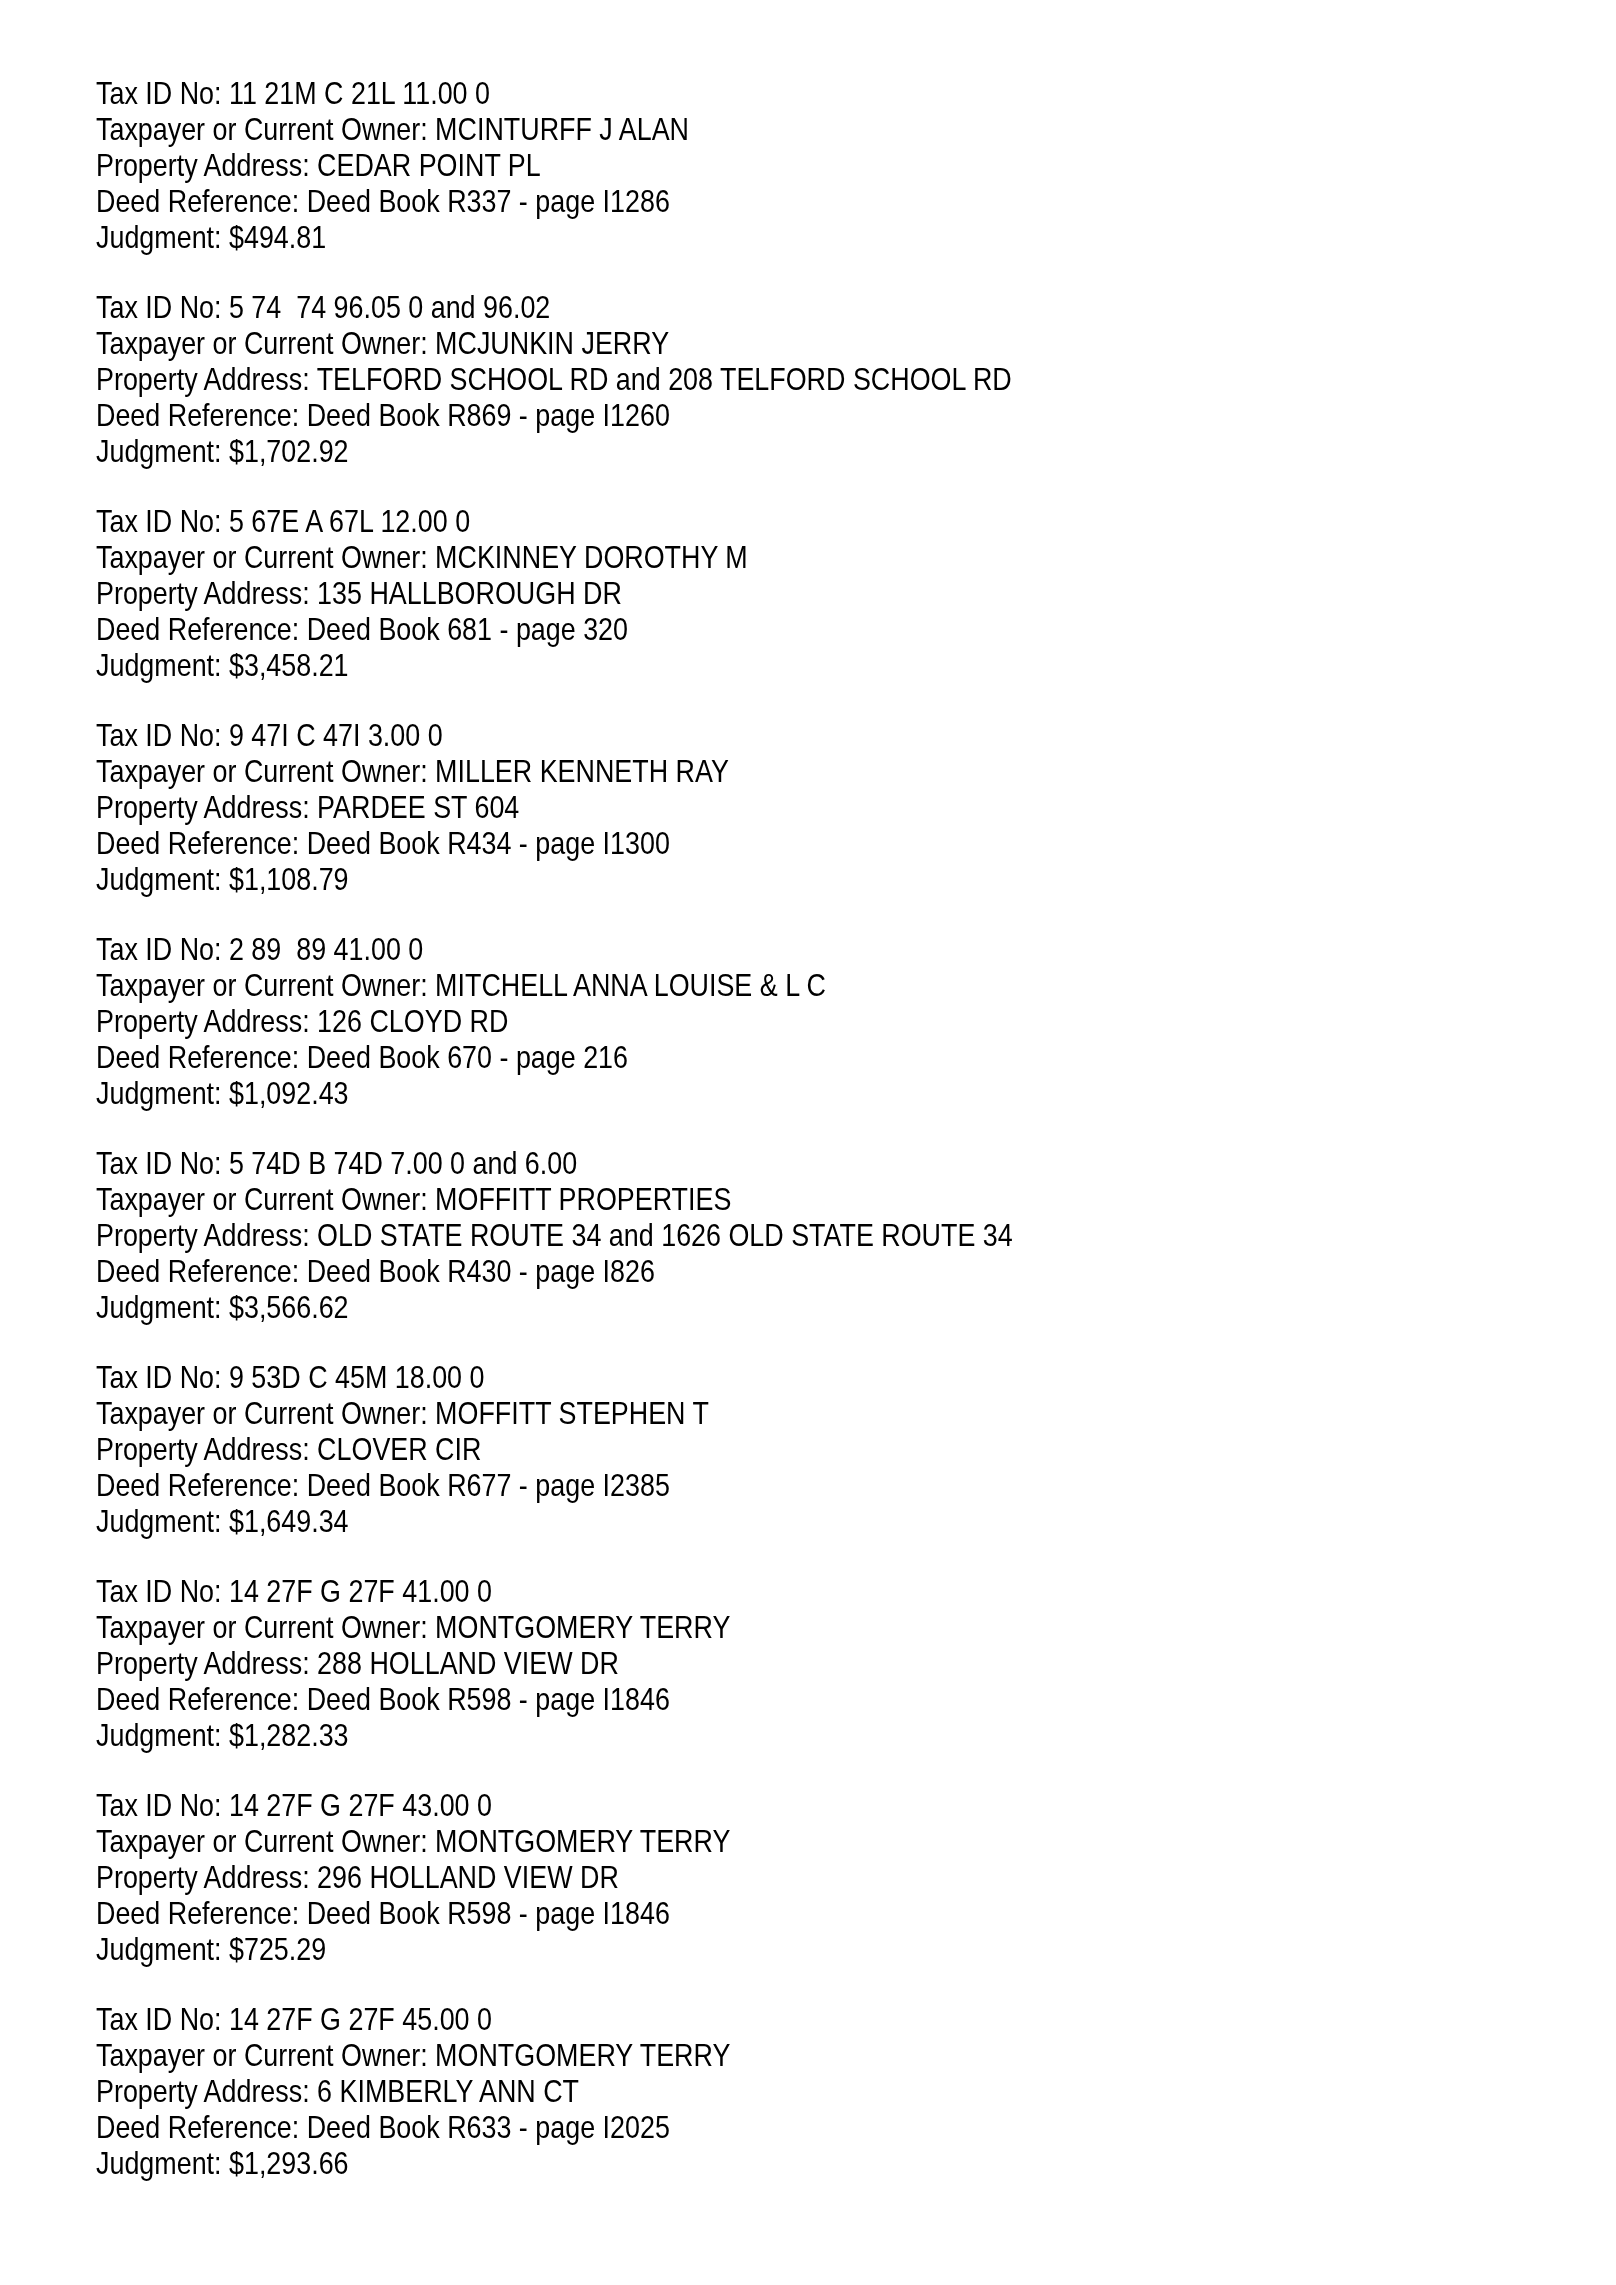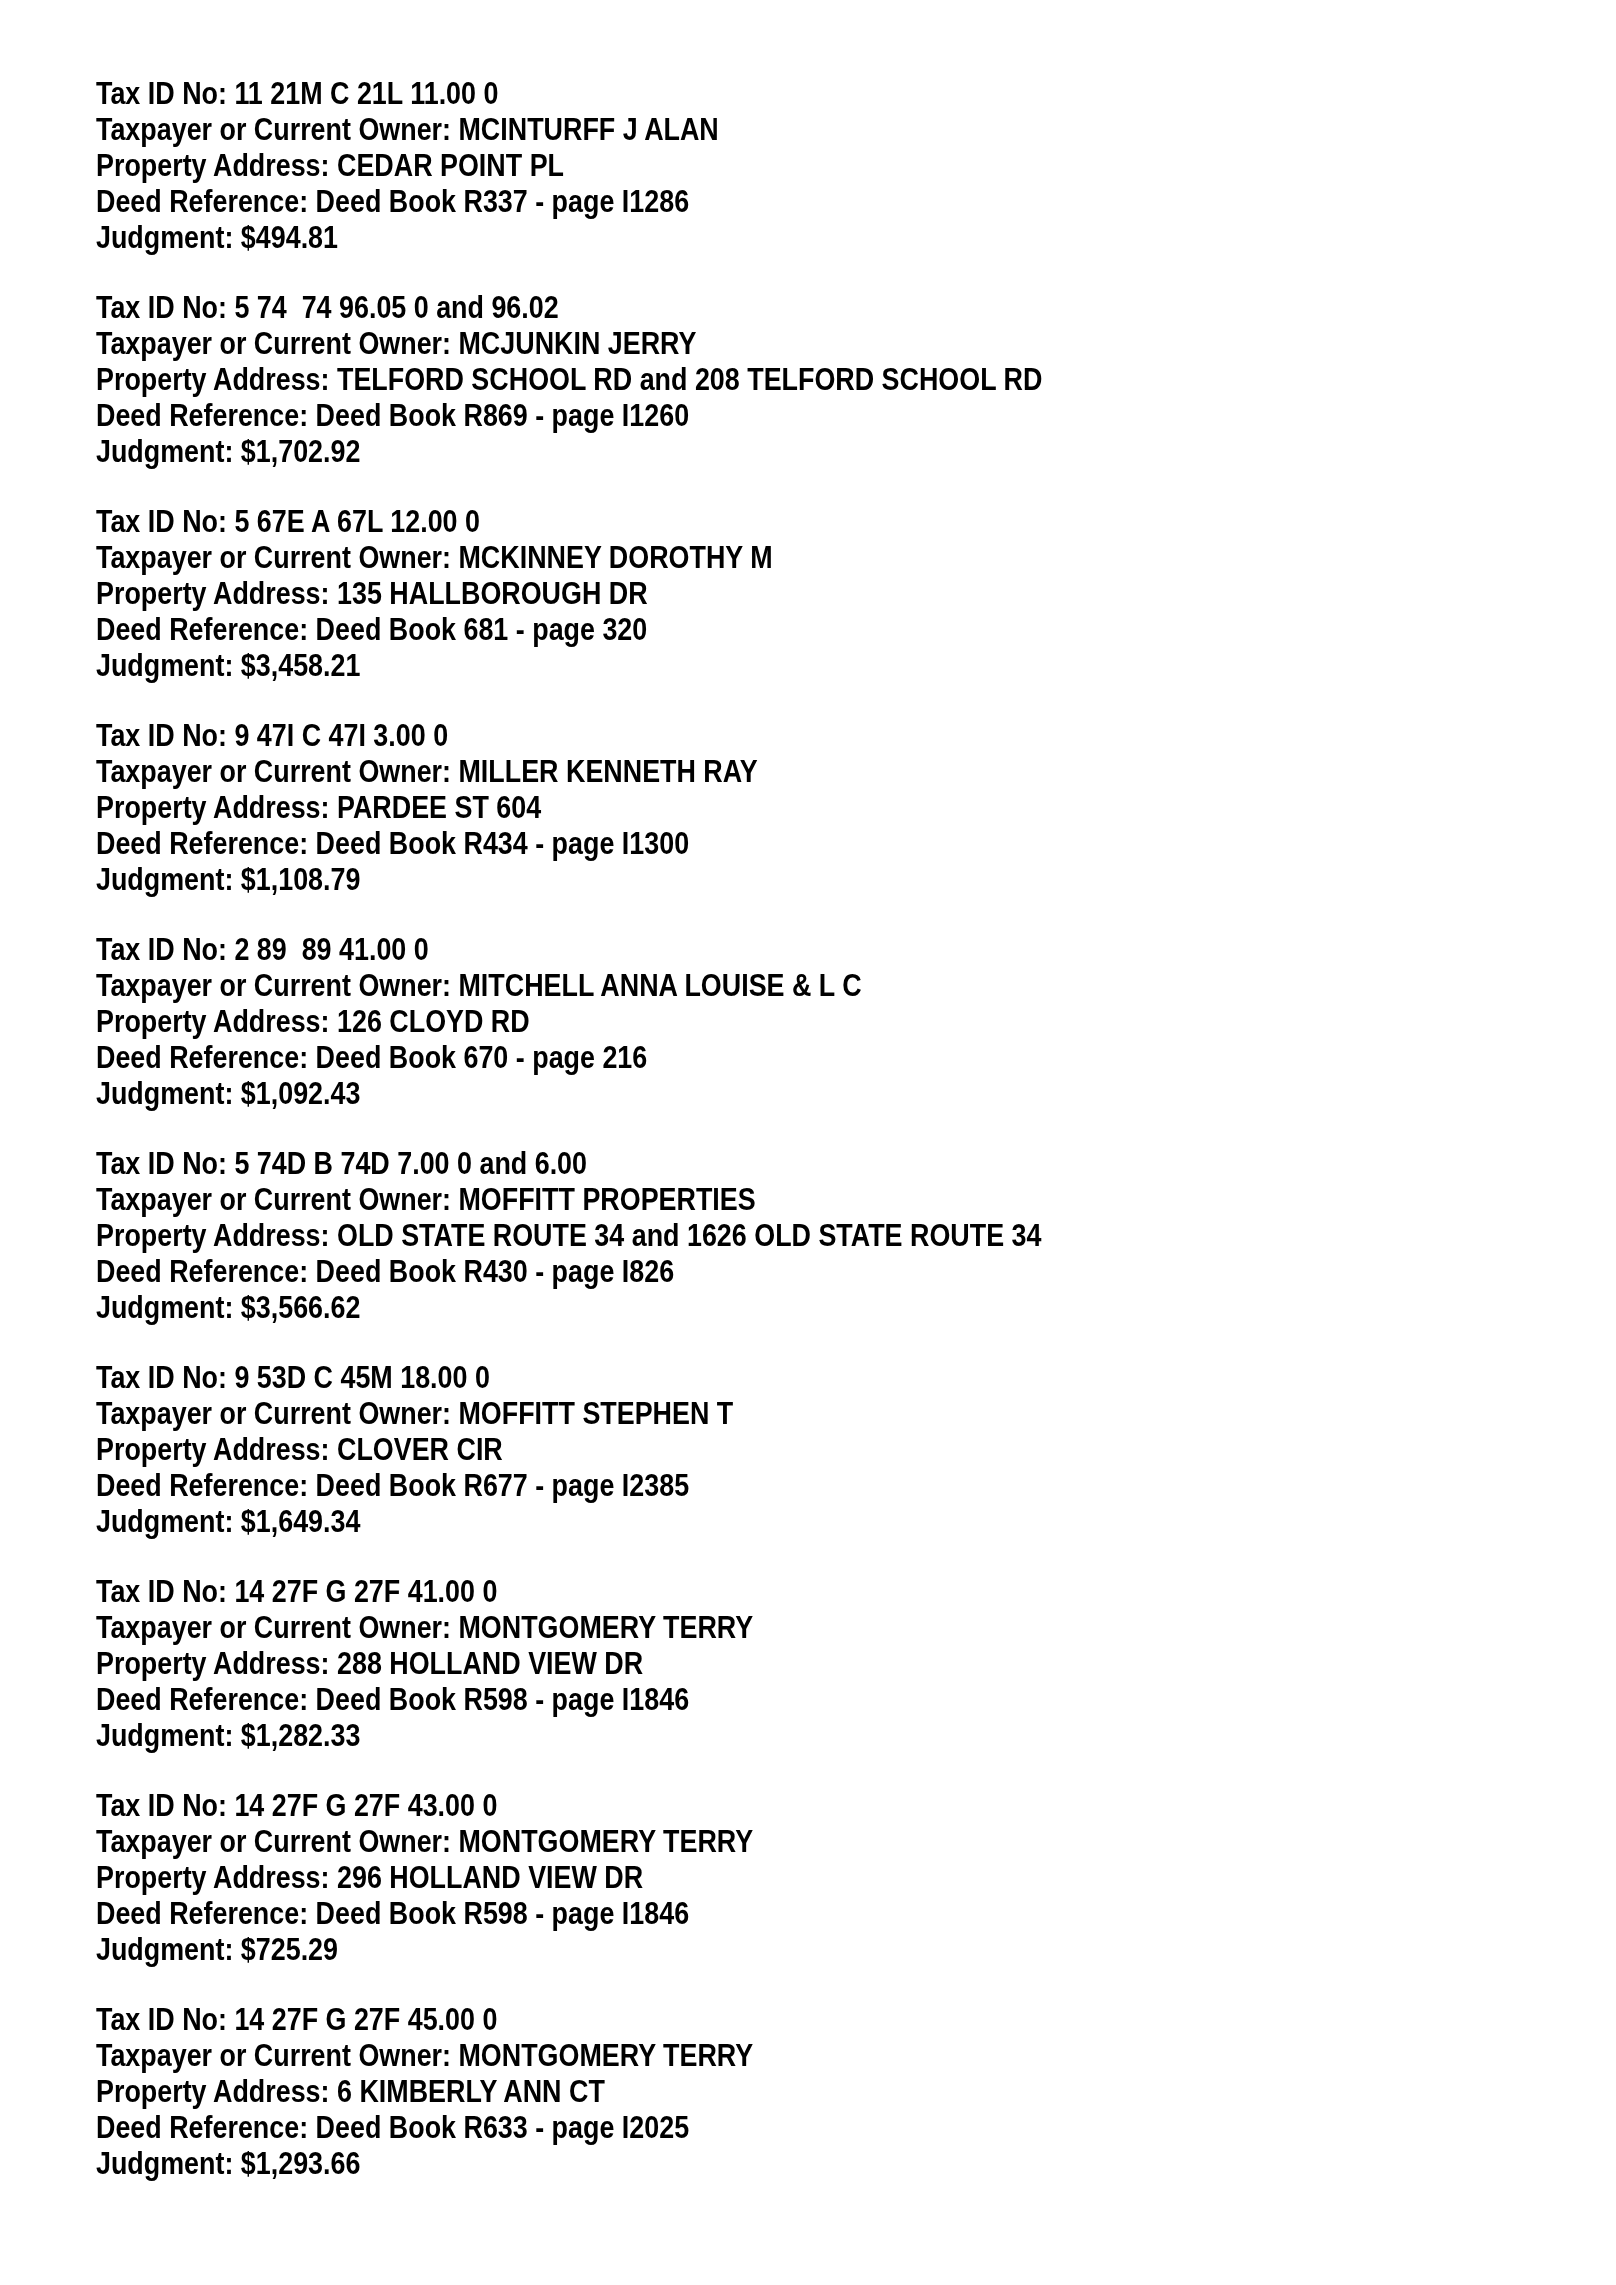--- a/index.html
+++ b/index.html
@@ -7,21 +7,20 @@
     padding: 0;
     background: #ffffff;
   }
   .page {
     position: relative;
     width: 1616px;
     height: 2286px;
     background: #ffffff;
     overflow: hidden;
     font-family: "Liberation Sans", "DejaVu Sans", sans-serif;
-    font-weight: bold;
   }
   .doc {
     position: absolute;
     left: 96px;
     top: 75px;
     width: 1421px;
     transform: scaleX(0.84);   
     transform-origin: 0 0;
     color: #000000;
   }

